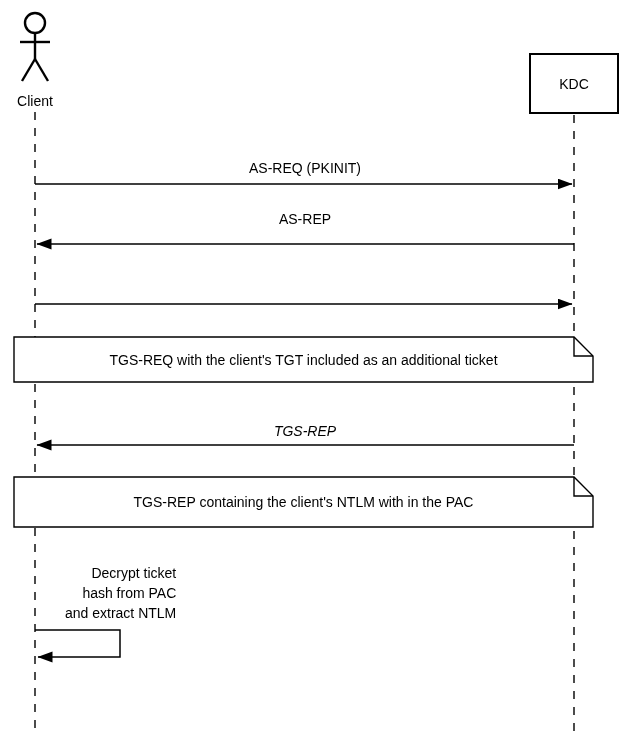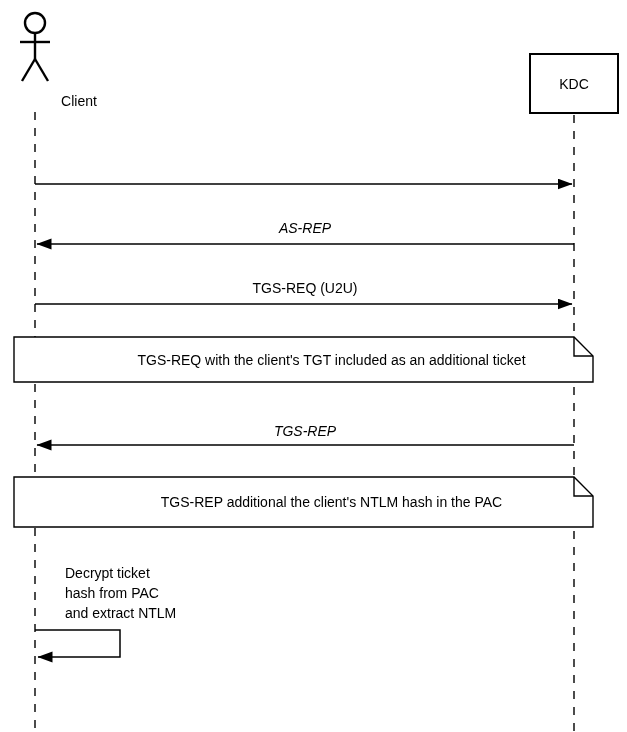--- a/index.html
+++ b/index.html
@@ -20,58 +20,56 @@
   .label {
     position: absolute;
     font-size: 14px;
     line-height: 16px;
     white-space: nowrap;
   }
   .actor-label {
     left: 0px; top: 93px;
     width: 70px;
     text-align: center;
-    margin-left: 44px;
   }
   .kdc-label {
     left: 530px; top: 54px;
     width: 88px; height: 59px;
     display: flex;
     align-items: center;
     justify-content: center;
   }
   .msg-label {
     left: 105px;
     width: 400px;
     text-align: center;
   }
   .msg-label-1 { top: 160px; }
-  .msg-label-2 { top: 220px; font-style: italic; }
+  .msg-label-2 { top: 211px; }
   .msg-label-3 { top: 280px; }
   .msg-label-4 { top: 423px; font-style: italic; }
   .note-text {
     position: absolute;
     left: 14px;
     width: 579px;
     display: flex;
     align-items: center;
     justify-content: center;
     text-align: center;
     font-size: 14px;
-    padding-left: 28px;
   }
   .note-text-1 { top: 337px; height: 45px; }
   .note-text-2 { top: 477px; height: 50px; }
   .self-msg-label {
     position: absolute;
     left: 65px; top: 563px;
     font-size: 14px;
     line-height: 20px;
   }
-  .self-msg-label span { display: block; }
+  .self-msg-label span { display: block; text-align: right; }
 </style>
 </head>
 <body>
 
 <div class="canvas">
 
   <svg class="layer" viewBox="0 0 627 732" xmlns="http://www.w3.org/2000/svg">
     <defs>
       <marker id="arrowhead" markerUnits="userSpaceOnUse" markerWidth="16" markerHeight="12" refX="14.5" refY="5.5" orient="auto">
         <path d="M0,0 L15,5.5 L0,11 Z" fill="#000000"></path>
@@ -106,30 +104,30 @@
     <line x1="35" y1="304" x2="572" y2="304" stroke="#000000" stroke-width="1.5" marker-end="url(#arrowhead)"></line>
     <line x1="574" y1="445" x2="37" y2="445" stroke="#000000" stroke-width="1.5" marker-end="url(#arrowhead)"></line>
 
     <polyline points="35,630 120,630 120,657 38,657" fill="none" stroke="#000000" stroke-width="1.5" marker-end="url(#arrowhead)"></polyline>
   </svg>
 
   <div class="label actor-label">Client</div>
 
   <div class="label kdc-label">KDC</div>
 
+  <div class="label msg-label msg-label-1">AS-REQ (PKINIT)</div>
 
   <div class="label msg-label msg-label-2">AS-REP</div>
 
-  <div class="label msg-label msg-label-3">TGS-REQ (U2U)</div>
 
   <div class="label msg-label msg-label-4">TGS-REP</div>
 
   <div class="note-text note-text-1">TGS-REQ with the client's TGT included as an additional ticket</div>
 
-  <div class="note-text note-text-2">TGS-REP additional the client's NTLM hash in the PAC</div>
+  <div class="note-text note-text-2">TGS-REP containing the client's NTLM with in the PAC</div>
 
   <div class="self-msg-label">
     <span>Decrypt ticket</span>
     <span>hash from PAC</span>
     <span>and extract NTLM</span>
   </div>
 
 </div>
 
 </body></html>

